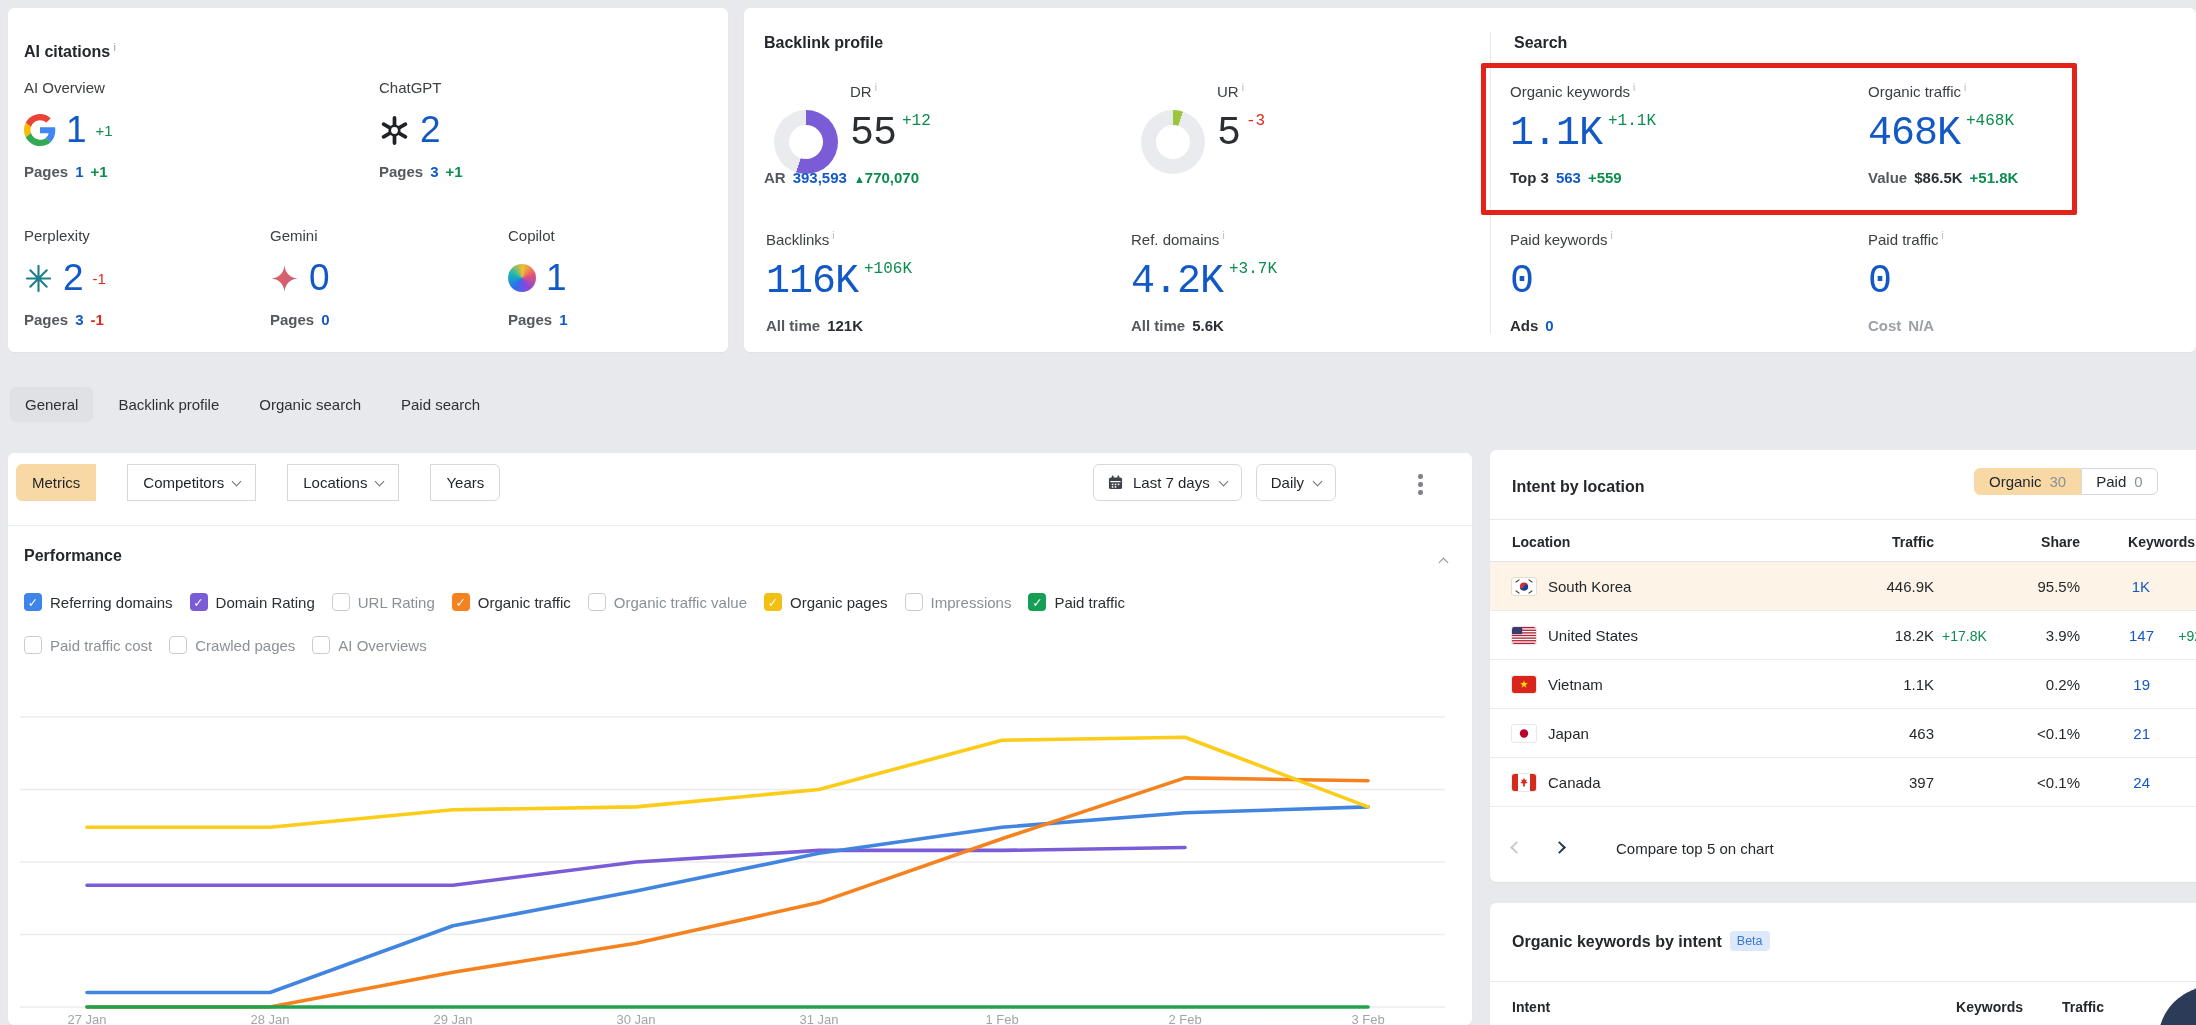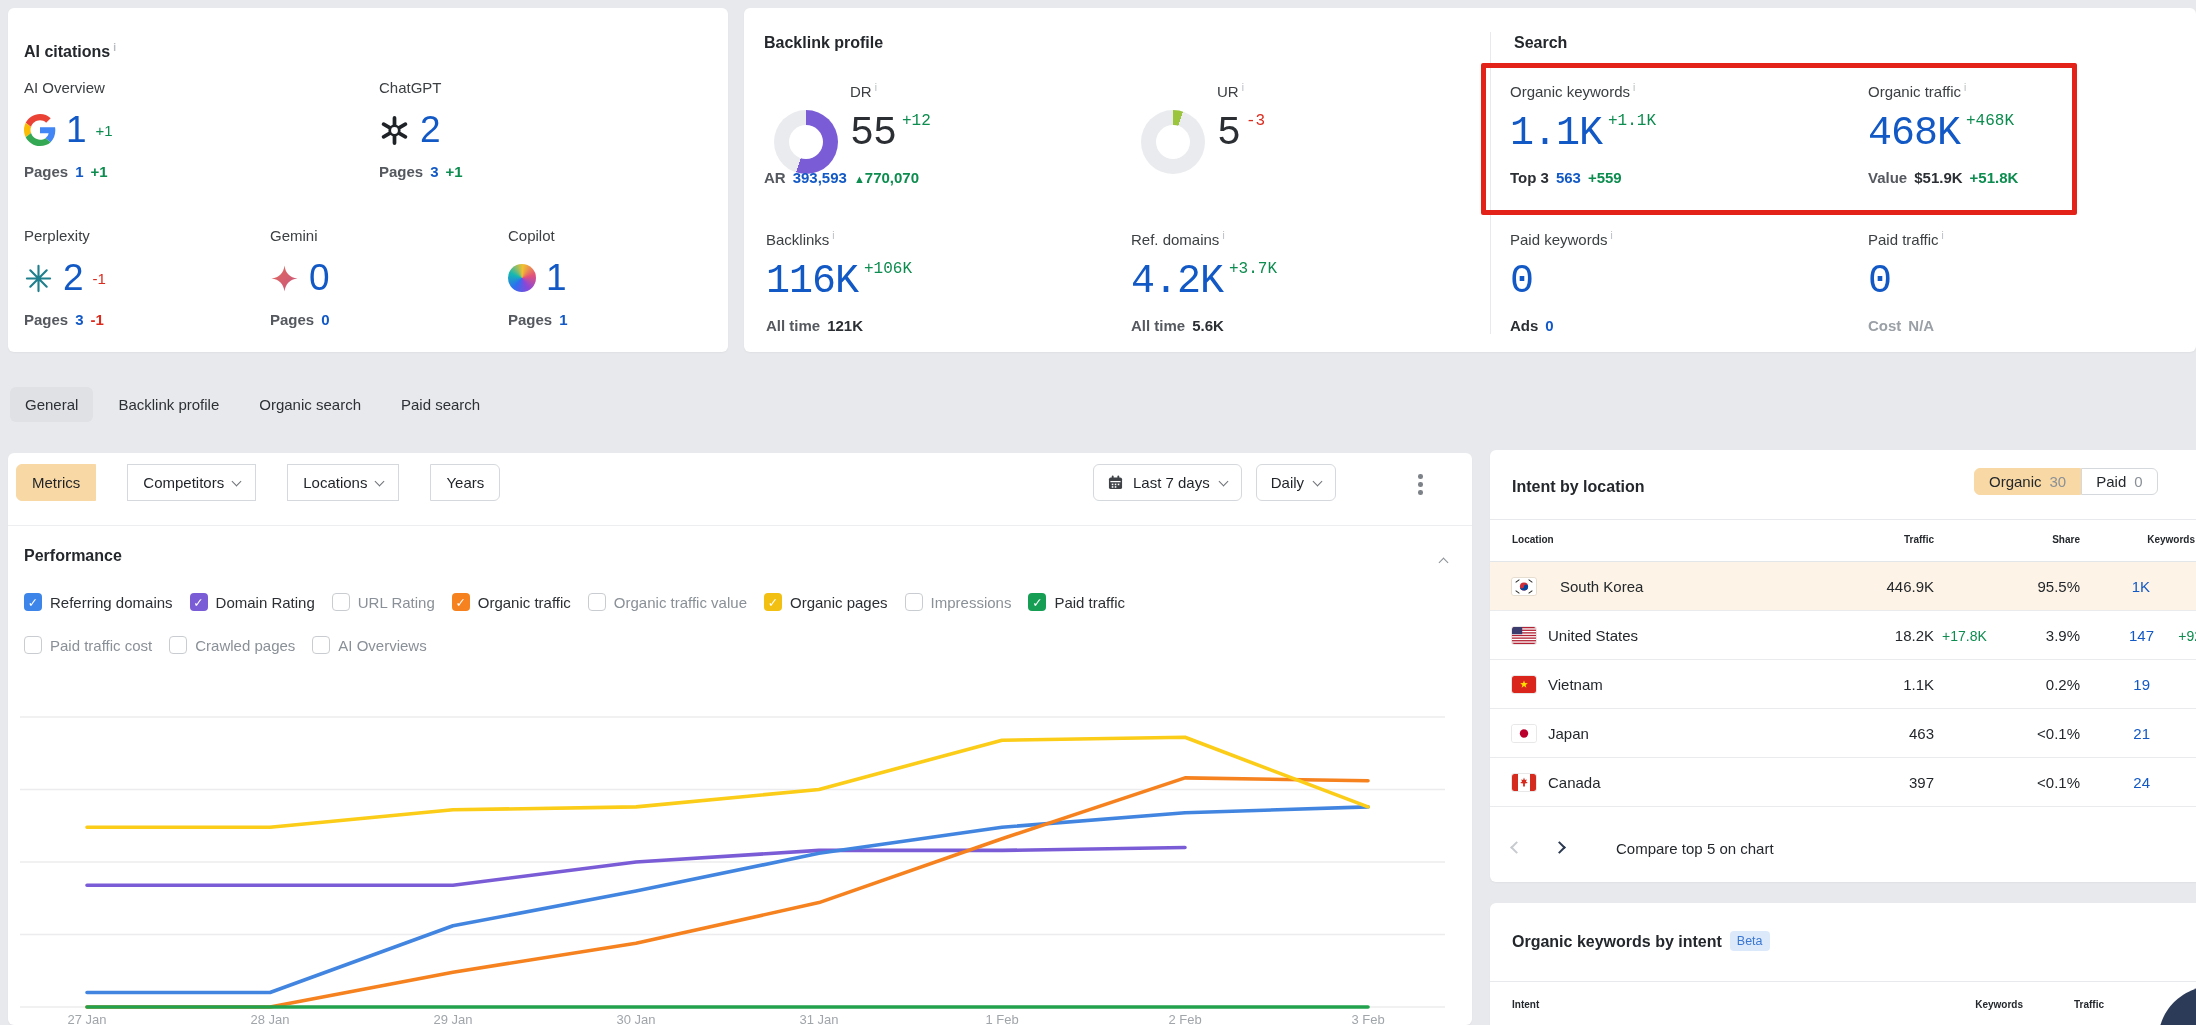--- a/index.html
+++ b/index.html
@@ -61,21 +61,21 @@
 
   
   .metric-row { position:absolute; left:16px; display:flex; gap:17px; align-items:center; }
   .metric { display:flex; align-items:center; gap:8px; font-size:15px; cursor:pointer; white-space:nowrap; }
   .cb { width:18px; height:18px; border-radius:4px; display:flex; align-items:center; justify-content:center;
     font-size:12.5px; font-weight:bold; color:#fff; }
   .cb.off { background:#fff; border:1.5px solid #c9cdd1; }
   .metric .lbl-on { color:#2c2f33; } .metric .lbl-off { color:#8a9097; }
 
   
-  .th { font-size:10px; font-weight:bold; color:#24282c; }
+  .th { font-size:14px; font-weight:bold; color:#24282c; }
   .loc-row { position:absolute; left:0; width:100%; height:49px; border-bottom:1px solid #e9ebed; }
   .loc-row .cell { position:absolute; top:0; height:49px; display:flex; align-items:center; font-size:15px; }
   .flag { display:inline-block; border-radius:2.5px; overflow:hidden; box-shadow:0 0 0 1px rgba(0,0,0,.09); line-height:0; }
   .badge-beta { background:#dce9fb; color:#3a77d2; font-size:12.5px; padding:3px 7px; border-radius:4px; margin-left:8px; vertical-align:2px; }
 
   .toggle { position:absolute; display:flex; height:27px; }
   .toggle .opt { display:flex; align-items:center; gap:8px; font-size:15px; padding:0 14px; border:1px solid #d5d8dc; background:#fff; }
   .toggle .opt.on { background:#f8d8a4; border-color:#f8d8a4; border-radius:6px 0 0 6px; }
   .toggle .opt.off { border-radius:0 6px 6px 0; }
   .cnt { color:#8a9097; }
@@ -257,21 +257,21 @@
     </div>
 
     <div style="position:absolute;left:1124px;top:70px;">
       <div class="m-label"><span>Organic traffic</span><span class="sup-i">i</span></div>
       <div class="m-valuerow">
           <span class="m-value t-blue">468K</span>
           <span class="m-delta t-green">+468K</span>
         </div>
       <div class="m-sub" style="margin-top:12px;">
           <span class="t-mid">Value</span>
-          <span class="t-dark">$51.9K</span>
+          <span class="t-dark">$86.5K</span>
           <span class="t-green">+51.8K</span>
         </div>
     </div>
 
     <div style="position:absolute;left:766px;top:218px;">
       <div class="m-label"><span>Paid keywords</span><span class="sup-i">i</span></div>
       <div class="m-valuerow">
           <span class="m-value t-blue">0</span>
         </div>
       <div class="m-sub" style="margin-top:12px;">
@@ -449,21 +449,21 @@
                 <rect width="24" height="17" fill="#fff"></rect>
                 <g fill="#1d1d1b">
                   <rect x="3.2" y="2.6" width="4.6" height="0.9" transform="rotate(-36 5.5 3)"></rect>
                   <rect x="16.2" y="2.6" width="4.6" height="0.9" transform="rotate(36 18.5 3)"></rect>
                   <rect x="3.2" y="13.5" width="4.6" height="0.9" transform="rotate(36 5.5 14)"></rect>
                   <rect x="16.2" y="13.5" width="4.6" height="0.9" transform="rotate(-36 18.5 14)"></rect>
                 </g>
                 <circle cx="12" cy="8.5" r="4.1" fill="#cd2e3a"></circle>
                 <path d="M7.9 8.5a4.1 4.1 0 0 0 8.2 0 2.05 2.05 0 0 0-4.1 0 2.05 2.05 0 0 1-4.1 0z" fill="#0047a0"></path>
               </svg></span>
-            <span style="margin-left: 24px; color: rgb(36, 40, 44);">South Korea</span>
+            <span style="margin-left: 12px; color: rgb(36, 40, 44);">South Korea</span>
           </div>
           <div class="cell" style="right: 272px; color: rgb(36, 40, 44);">446.9K</div>
           <div class="cell" style="right: 126px; color: rgb(36, 40, 44);">95.5%</div>
           <div class="cell t-blue" style="right: 56px;">1K</div>
         </div>
         <div class="loc-row" style="top: 49px;">
           <div class="cell" style="left: 22px;">
             <span class="flag"><svg width="24" height="17" viewBox="0 0 24 17">
                 <rect width="24" height="17" fill="#fff"></rect>
                 <g fill="#b22234">

